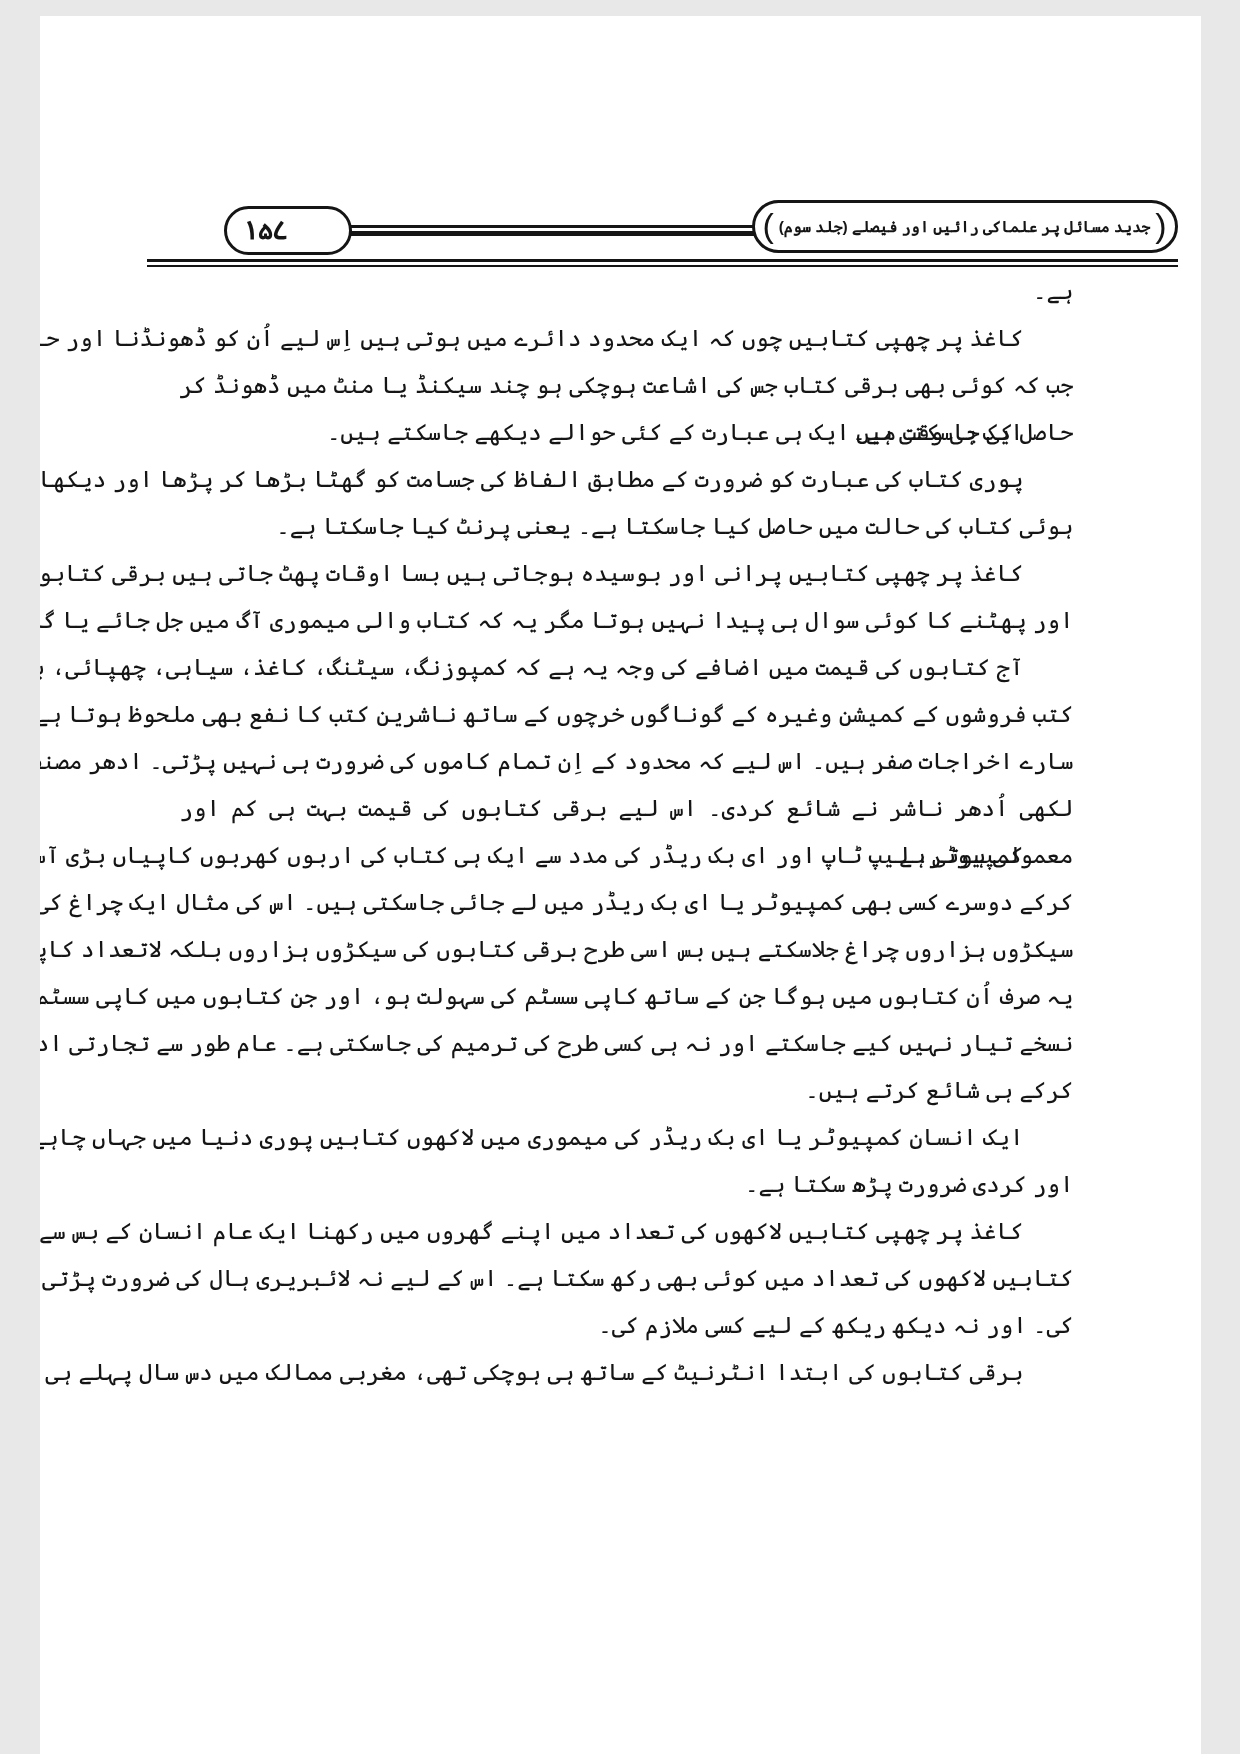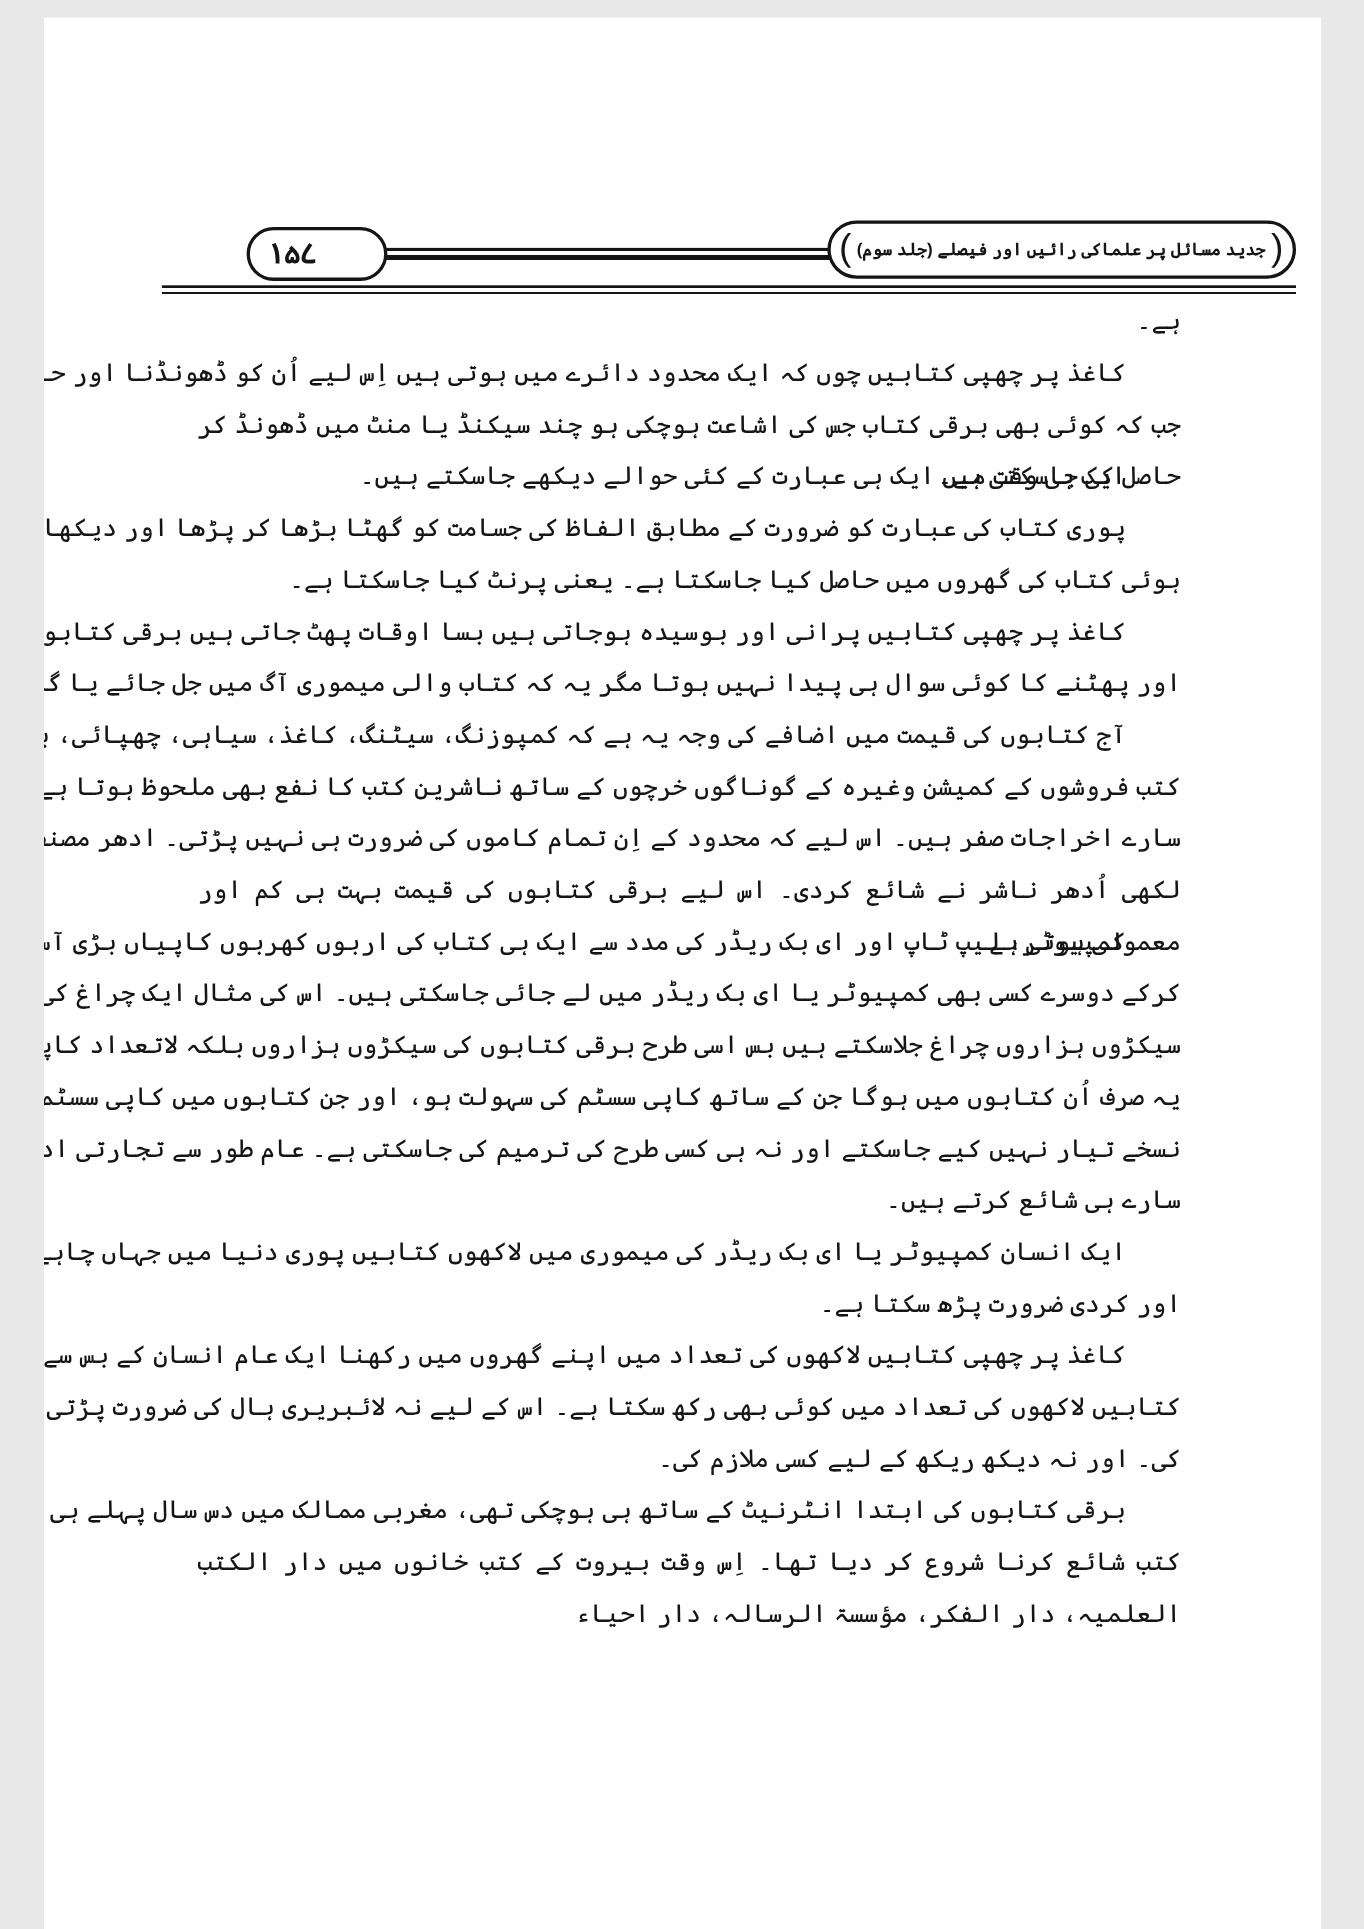--- a/index.html
+++ b/index.html
@@ -81,35 +81,34 @@
   </div>
 
   <div class="fullrule"></div>
 
   <div class="body-text">
       <div class="line last">ہے۔</div>
       <div class="line indent">کاغذ پر چھپی کتابیں چوں کہ ایک محدود دائرے میں ہوتی ہیں اِس لیے اُن کو ڈھونڈنا اور حاصل کرنا مشکل ہوتا ہے</div>
       <div class="line last">جب کہ کوئی بھی برقی کتاب جس کی اشاعت ہوچکی ہو چند سیکنڈ یا منٹ میں ڈھونڈ کر حاصل کی جاسکتی ہے۔</div>
       <div class="line indent last">ایک ہی وقت میں ایک ہی عبارت کے کئی حوالے دیکھے جاسکتے ہیں۔</div>
       <div class="line indent">پوری کتاب کی عبارت کو ضرورت کے مطابق الفاظ کی جسامت کو گھٹا بڑھا کر پڑھا اور دیکھا جاسکتا ہے نیز کاغذ پر چھپی</div>
-      <div class="line last">ہوئی کتاب کی گھروں میں حاصل کیا جاسکتا ہے۔ یعنی پرنٹ کیا جاسکتا ہے۔</div>
+      <div class="line last">ہوئی کتاب کی حالت میں حاصل کیا جاسکتا ہے۔ یعنی پرنٹ کیا جاسکتا ہے۔</div>
       <div class="line indent">کاغذ پر چھپی کتابیں پرانی اور بوسیدہ ہوجاتی ہیں بسا اوقات پھٹ جاتی ہیں برقی کتابوں میں گلنے، سڑنے، بوسیدہ ہونے</div>
       <div class="line">اور پھٹنے کا کوئی سوال ہی پیدا نہیں ہوتا مگر یہ کہ کتاب والی میموری آگ میں جل جائے یا گرنے کی وجہ سے ٹوٹ پھوٹ جائے</div>
       <div class="line indent">آج کتابوں کی قیمت میں اضافے کی وجہ یہ ہے کہ کمپوزنگ، سیٹنگ، کاغذ، سیاہی، چھپائی، بائنڈنگ، پیکنگ، پارسل اور</div>
       <div class="line">کتب فروشوں کے کمیشن وغیرہ کے گوناگوں خرچوں کے ساتھ ناشرین کتب کا نفع بھی ملحوظ ہوتا ہے۔ برقی کتابوں میں یہ</div>
       <div class="line">سارے اخراجات صفر ہیں۔ اس لیے کہ محدود کے اِن تمام کاموں کی ضرورت ہی نہیں پڑتی۔ ادھر مصنف نے کتاب</div>
       <div class="line last">لکھی اُدھر ناشر نے شائع کردی۔ اس لیے برقی کتابوں کی قیمت بہت ہی کم اور معمولی ہوتی ہے۔</div>
       <div class="line indent">کمپیوٹر، لیپ ٹاپ اور ای بک ریڈر کی مدد سے ایک ہی کتاب کی اربوں کھربوں کاپیاں بڑی آسانی اور تیزی سے تیار</div>
       <div class="line">کرکے دوسرے کسی بھی کمپیوٹر یا ای بک ریڈر میں لے جائی جاسکتی ہیں۔ اس کی مثال ایک چراغ کی سی ہے کہ ایک چراغ سے</div>
       <div class="line">سیکڑوں ہزاروں چراغ جلاسکتے ہیں بس اسی طرح برقی کتابوں کی سیکڑوں ہزاروں بلکہ لاتعداد کاپیاں تیار کی جاسکتی ہیں۔ لیکن</div>
       <div class="line">یہ صرف اُن کتابوں میں ہوگا جن کے ساتھ کاپی سسٹم کی سہولت ہو، اور جن کتابوں میں کاپی سسٹم معطل ہوتا ہے اُن کے</div>
       <div class="line">نسخے تیار نہیں کیے جاسکتے اور نہ ہی کسی طرح کی ترمیم کی جاسکتی ہے۔ عام طور سے تجارتی ادارے اپنی کتابیں کاپی سسٹم معطل</div>
-      <div class="line last">سارے ہی شائع کرتے ہیں۔</div>
+      <div class="line last">کرکے ہی شائع کرتے ہیں۔</div>
       <div class="line indent">ایک انسان کمپیوٹر یا ای بک ریڈر کی میموری میں لاکھوں کتابیں پوری دنیا میں جہاں چاہے اپنے ساتھ لے جاسکتا ہے۔</div>
       <div class="line last">اور کردی ضرورت پڑھ سکتا ہے۔</div>
       <div class="line indent">کاغذ پر چھپی کتابیں لاکھوں کی تعداد میں اپنے گھروں میں رکھنا ایک عام انسان کے بس سے باہر ہے۔ لیکن برقی</div>
       <div class="line">کتابیں لاکھوں کی تعداد میں کوئی بھی رکھ سکتا ہے۔ اس کے لیے نہ لائبریری ہال کی ضرورت پڑتی ہے اور نہ ہی الماری وغیرہ</div>
       <div class="line last">کی۔ اور نہ دیکھ ریکھ کے لیے کسی ملازم کی۔</div>
       <div class="line indent">برقی کتابوں کی ابتدا انٹرنیٹ کے ساتھ ہی ہوچکی تھی، مغربی ممالک میں دس سال پہلے ہی سے ناشرین کتب نے برقی</div>
-      <div class="line last">کتب شائع کرنا شروع کر دیا تھا۔ اِس وقت بیروت کے کتب خانوں میں دار الکتب العلمیہ، دار الفکر، مؤسسۃ الرسالہ، دار احیاء</div>
     </div>
 
 </div>
 
 </body></html>

